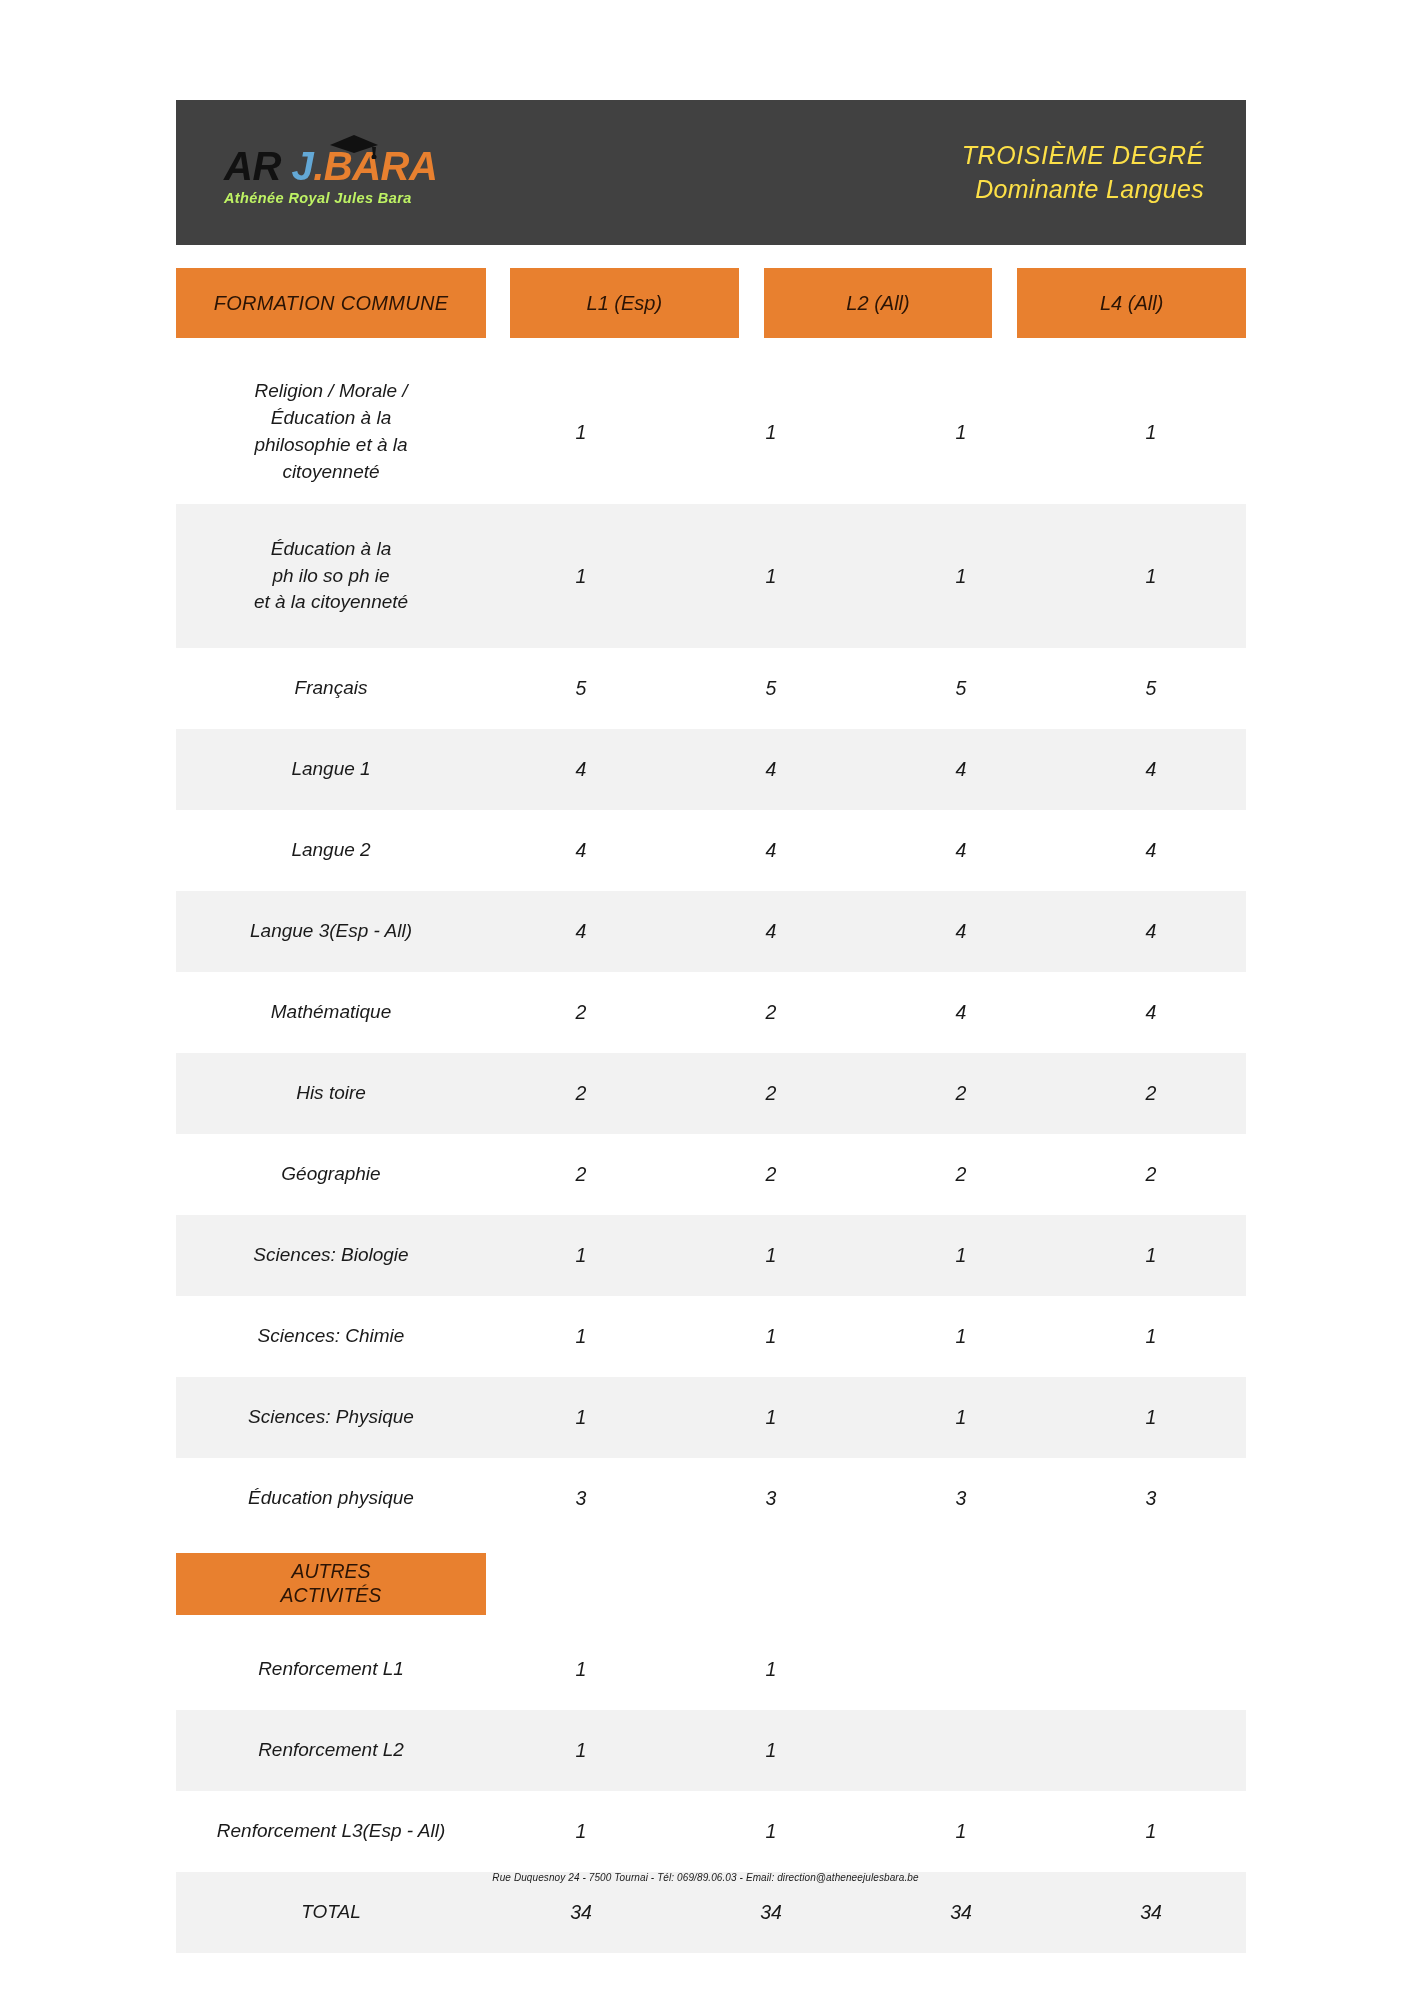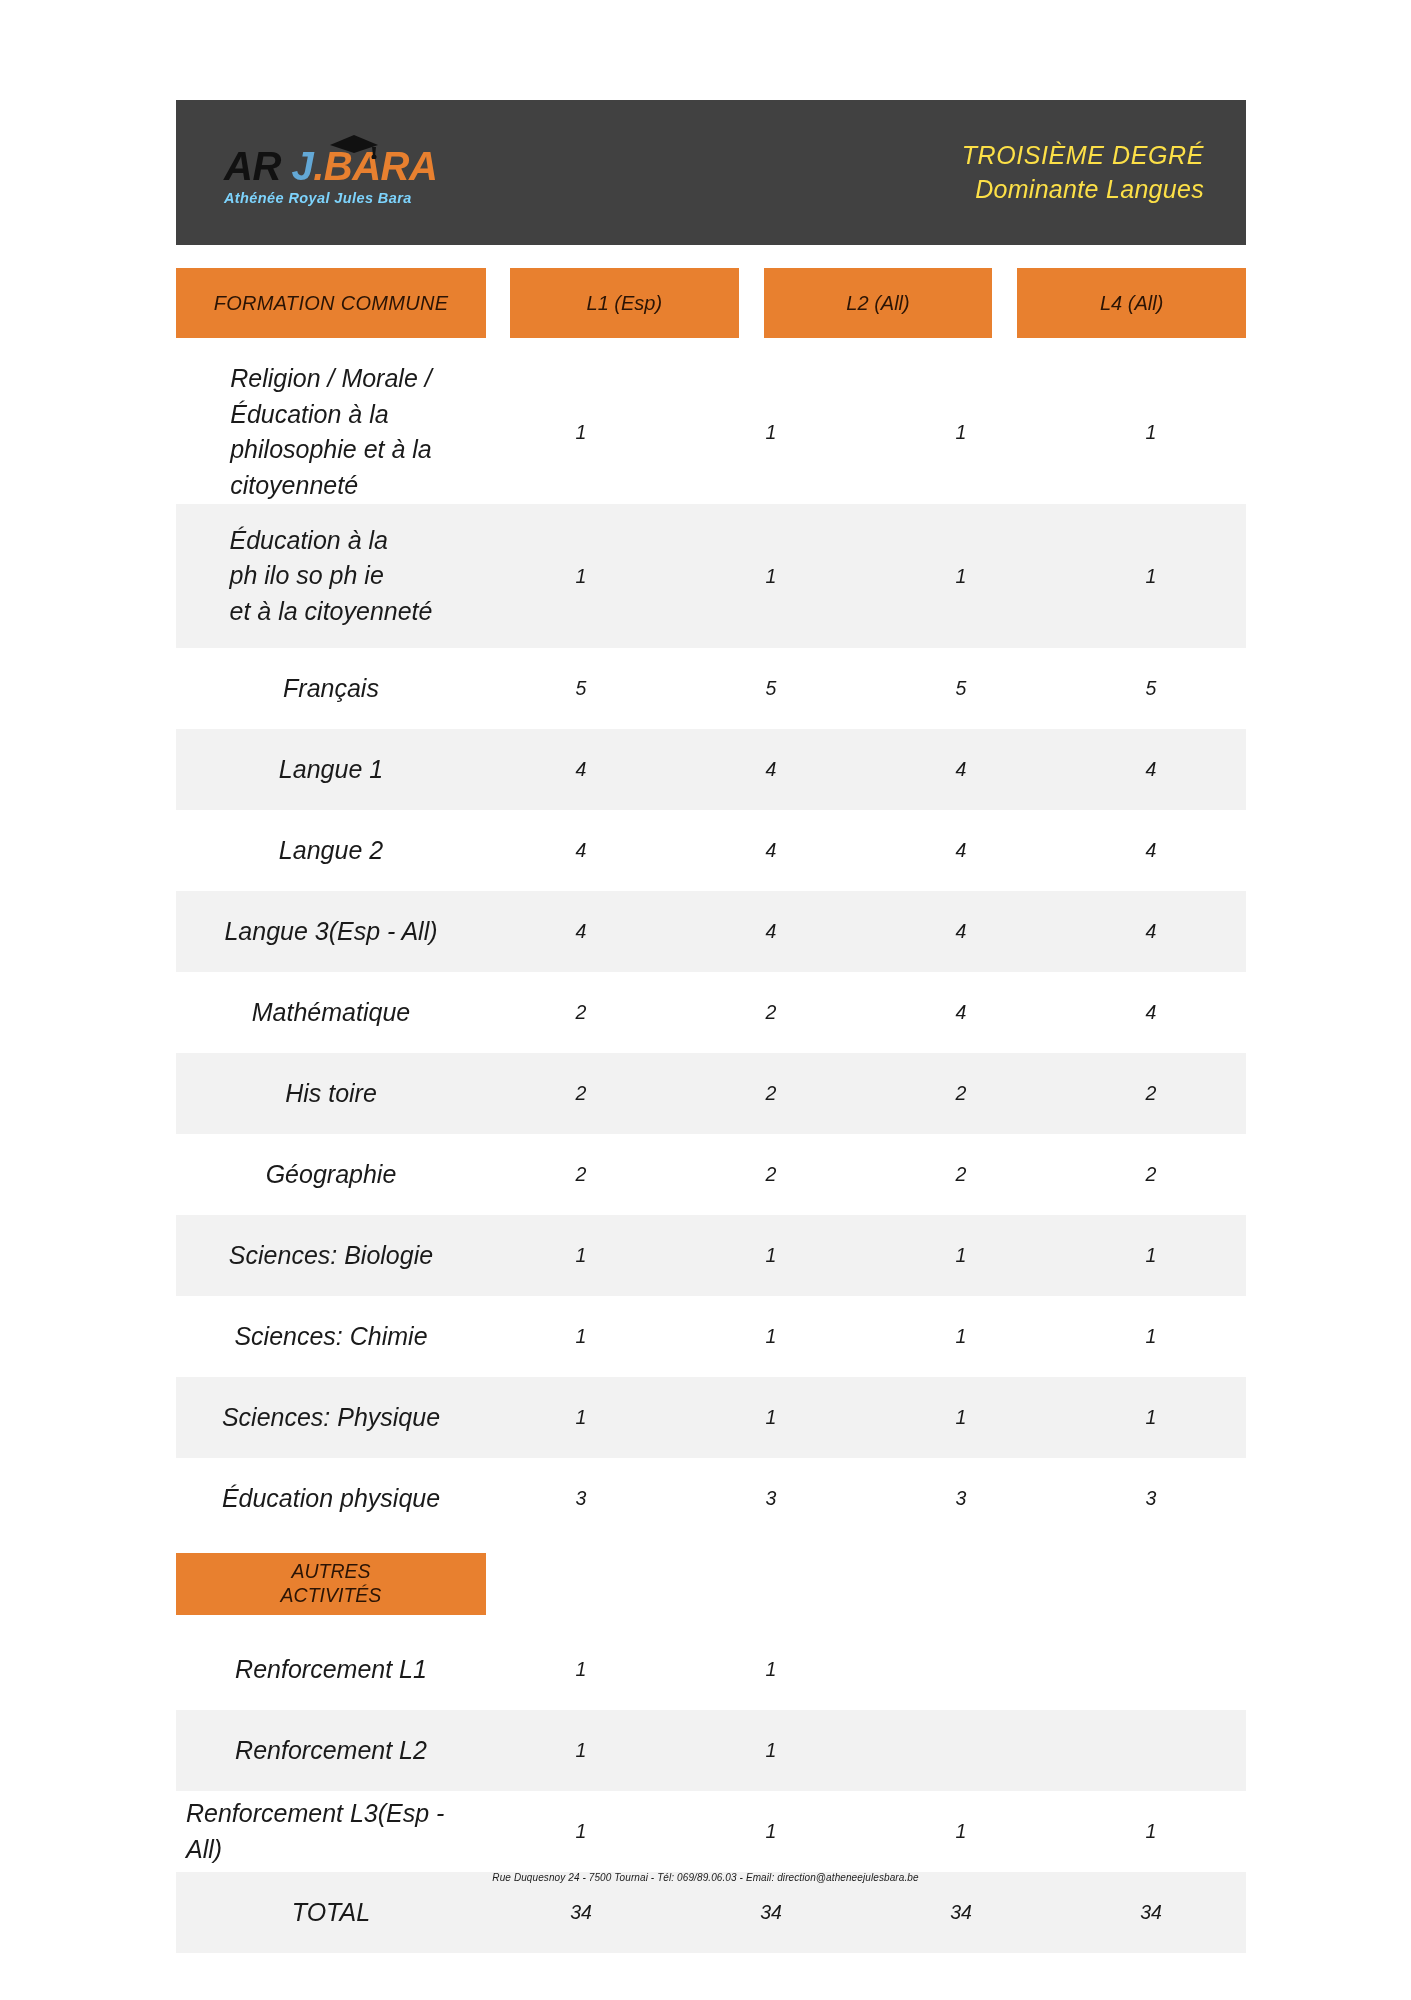--- a/index.html
+++ b/index.html
@@ -51,21 +51,21 @@
     letter-spacing: -0.5px;
     line-height: 1.0;
     white-space: nowrap;
     position: relative;
   }
   .logo-ar { color: #111111; }
   .logo-j  { color: #63A8D6; }
   .logo-dot { color: #E8802F; }
   .logo-bara { color: #E8802F; }
   .logo-sub {
-    color: #7dd3fc;
+    color: #bef264;
     font-size: 14.5px;
     font-weight: bold;
     letter-spacing: 0.4px;
     margin-top: 4px;
     white-space: nowrap;
   }
   .grad-cap {
     position: absolute;
     left: 104px;
     top: -13px;
@@ -102,22 +102,22 @@
     align-items: stretch;
   }
   .row.zebra { background: #F2F2F2; }
 
   .cell-label {
     width: 310px;
     flex: 0 0 310px;
     display: flex;
     align-items: center;
     justify-content: center;
-    text-align: left;
-    font-size: 25px;
+    text-align: center;
+    font-size: 19px;
     line-height: 1.42;
     padding: 0 10px;
     box-sizing: border-box;
   }
   .cell-val {
     flex: 1 1 0;
     display: flex;
     align-items: center;
     justify-content: center;
     text-align: center;

